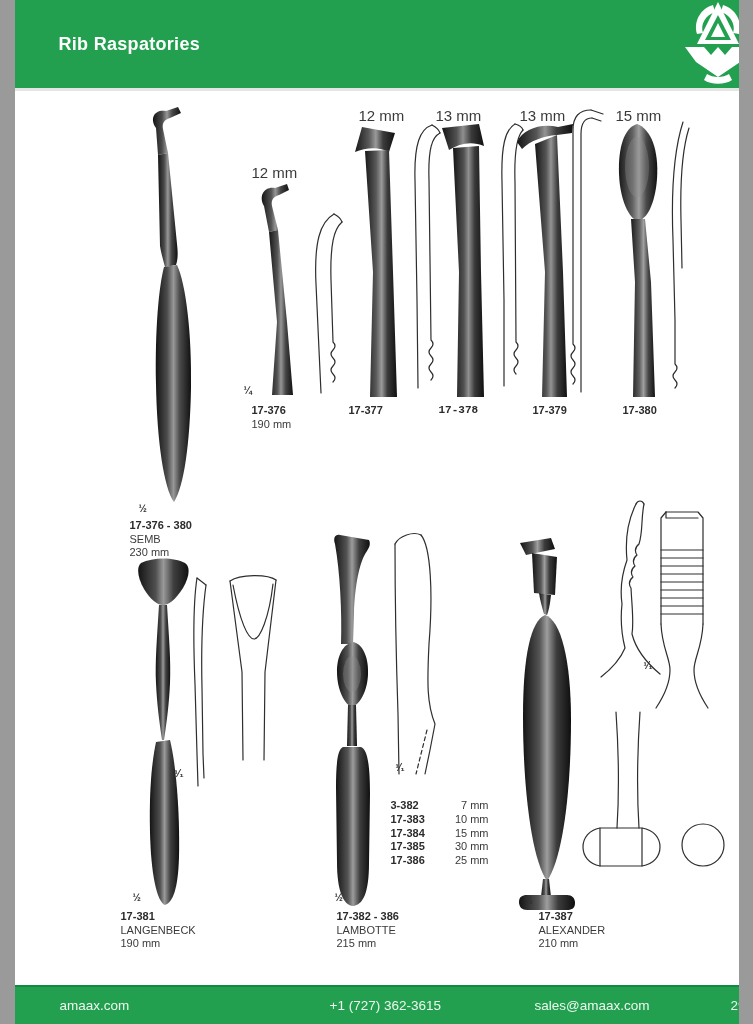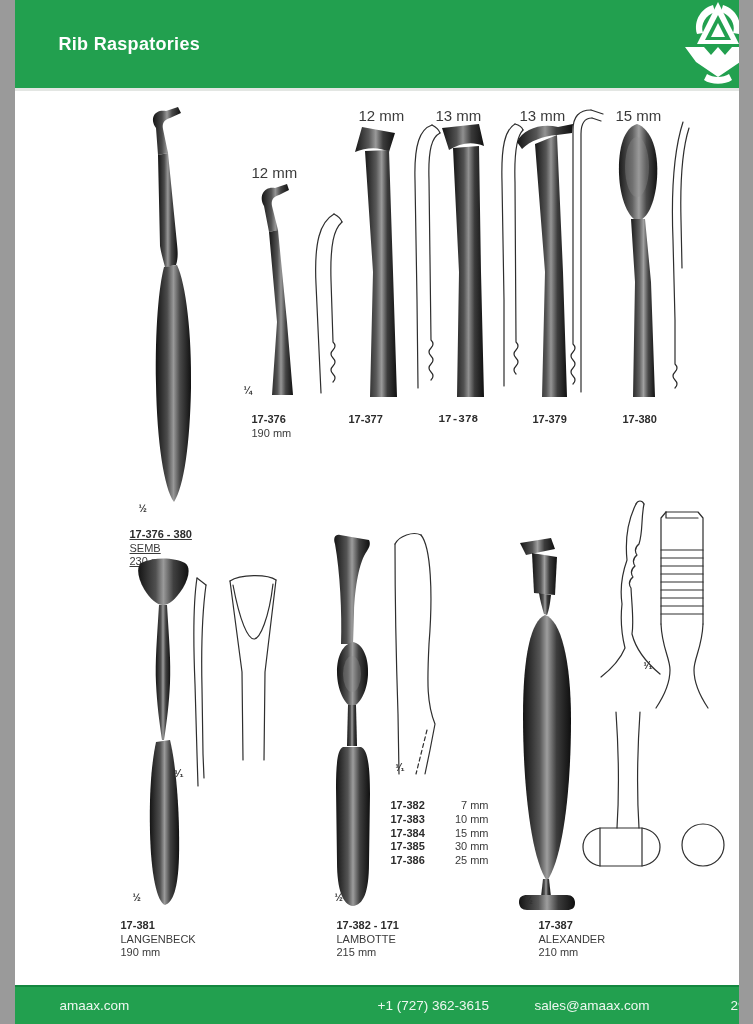--- a/index.html
+++ b/index.html
@@ -7,27 +7,27 @@
         font-family:"Liberation Sans",sans-serif;color:#2f2f2f;margin:0 auto;}
   .abs{position:absolute;}
 
   
   .bar{background:#22a04f;}
   .header{left:0;top:0;width:753px;height:88px;border-bottom:3px solid #e3e6e3;}
   .header-title{left:44px;top:34px;font-size:18px;font-weight:bold;color:#ffffff;letter-spacing:.3px;}
   .logo{left:656px;top:0;width:94px;height:88px;}
   .footer{left:0;top:985px;width:753px;height:39px;border-top:2px solid #148740;}
   .footer .ftxt{position:absolute;top:11px;font-size:13.5px;color:#eef7f0;}
-  .f-web{left:45px;text-align:center;} .f-phone{left:315px;margin-left:48px;} .f-email{left:520px;} .f-page{left:716px;}
+  .f-web{left:45px;text-align:center;} .f-phone{left:315px;} .f-email{left:520px;} .f-page{left:716px;}
 
   
   .sizeLabel{font-size:15px;color:#3a3a3a;}
   .scale{font-size:10px;font-weight:bold;color:#303030;}
   .lblock{font-size:11px;line-height:13.5px;color:#3a3a3a;}
-  .lblock .code{font-weight:bold;color:#2c2c2c;margin-top:9px;}
+  .lblock .code{font-weight:bold;color:#2c2c2c;}
   .vrow{display:flex;font-size:11px;line-height:13.8px;color:#3a3a3a;}
   .vrow .vcode{font-weight:bold;width:52px;color:#2c2c2c;}
   .vrow .vsize{width:46px;text-align:right;}
 
   svg{display:block;}
   .ph path, .ph ellipse{stroke:none;}
   .ln path{fill:none;stroke:#2e2e2e;stroke-width:1.2;stroke-linecap:round;stroke-linejoin:round;}
   .ln circle{fill:none;stroke:#2e2e2e;stroke-width:1.2;}
   .ridge{stroke:#c9c9c9;stroke-width:.9;opacity:.65;}
 </style>
@@ -69,21 +69,21 @@
           <path d="M36,104 L47,102"></path>
           <path d="M37,113 L48,111"></path>
           <path d="M37,122 L48,120"></path>
           <path d="M38,131 L49,129"></path>
           <path d="M38,140 L49,138"></path>
           <path d="M38,149 L49,147"></path>
         </g>
     </svg>
   </div>
   <div class="abs scale" style="left:124px;top:503px;">½</div>
-  <div class="abs lblock" style="left:115px;top:519px;text-decoration:underline;">
+  <div class="abs lblock" style="left:115px;top:519px;">
     <div class="code">17-376 - 380</div>
     <div>SEMB</div>
     <div>230 mm</div>
   </div>
 
   <div class="abs sizeLabel" style="left:237px;top:164px;">12 mm</div>
   <div class="abs" style="left:232px;top:182px;">
     <svg class="ph" viewBox="0 0 60 215" width="60" height="215">
       <defs>
           <linearGradient id="m2" x1="0" y1="0" x2="1" y2="0">
@@ -316,21 +316,21 @@
     <svg class="ln" viewBox="0 0 60 247" width="60" height="247">
       <path d="M8,12 C12,4 26,-1 34,3"></path>
       <path d="M8,12 C8,62 9,122 11,182 L12,242"></path>
       <path d="M34,3 C44,15 46,62 42,112 C40,152 40,172 48,192 L43,218 L38,242"></path>
       <path d="M40,198 L29,242" stroke-dasharray="4,3"></path>
     </svg>
   </div>
   <div class="abs scale" style="left:381px;top:762px;">¹⁄₁</div>
   <div class="abs" style="left:376px;top:799px;">
     <div class="vrow">
-      <span class="vcode">17-382</span>
+      <span class="vcode">3-382</span>
       <span class="vsize">7 mm</span>
     </div>
     <div class="vrow">
       <span class="vcode">17-383</span>
       <span class="vsize">10 mm</span>
     </div>
     <div class="vrow">
       <span class="vcode">17-384</span>
       <span class="vsize">15 mm</span>
     </div>
@@ -338,21 +338,21 @@
       <span class="vcode">17-385</span>
       <span class="vsize">30 mm</span>
     </div>
     <div class="vrow">
       <span class="vcode">17-386</span>
       <span class="vsize">25 mm</span>
     </div>
   </div>
   <div class="abs scale" style="left:320px;top:892px;">½</div>
   <div class="abs lblock" style="left:322px;top:910px;">
-    <div class="code">17-382 - 171</div>
+    <div class="code">17-382 - 386</div>
     <div>LAMBOTTE</div>
     <div>215 mm</div>
   </div>
 
   <div class="abs" style="left:502px;top:538px;">
     <svg class="ph" viewBox="0 0 62 372" width="62" height="372">
       <defs>
           <linearGradient id="m9" x1="0" y1="0" x2="1" y2="0">
         <stop offset="0" stop-color="#131313"></stop>
             <stop offset=".35" stop-color="#565656"></stop>

